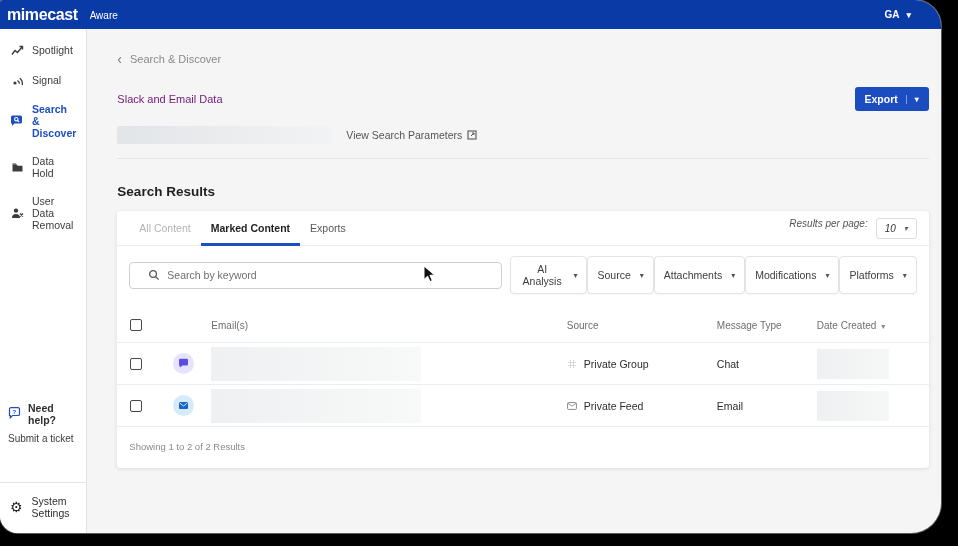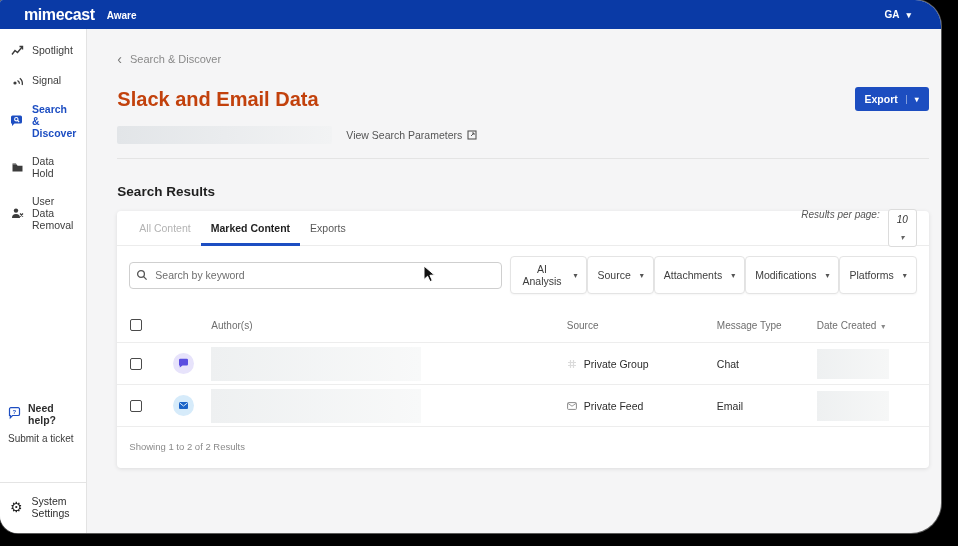--- a/index.html
+++ b/index.html
@@ -4,23 +4,23 @@
 <style>
   * { margin:0; padding:0; box-sizing:border-box; }
   html,body { width:958px; height:546px; background:#000; overflow:hidden;
               font-family:"Liberation Sans", sans-serif; }
   .window { position:absolute; left:0; top:0; width:941px; height:533px;
             background:#f5f5f6; border-radius:3px 26px 30px 18px; overflow:hidden;
             box-shadow:0 0 0 1px rgba(255,255,255,.35); }
 
   
   .topbar { height:29px; background:#0a3aa6; display:flex; align-items:center;
-            padding:0 30px 0 24px; color:#fff; }
+            padding:0 30px 0 7px; color:#fff; }
   .logo { font-size:16px; font-weight:bold; letter-spacing:-.4px; }
-  .product { font-size:10px; font-weight:700; margin-left:12px; margin-top:2px;text-align:right; }
+  .product { font-size:10px; font-weight:400; margin-left:12px; margin-top:2px;text-align:right; }
   .topbar-right { margin-left:auto; display:flex; align-items:center; gap:7px;
                   font-size:10px; font-weight:600; cursor:default; }
   .topbar-right .caret { font-size:9px; }
 
   .frame-body { display:flex; height:504px; }
 
   
   .sidebar { width:120px; background:#fff; border-right:1px solid #e3e3e3;
              display:flex; flex-direction:column; padding-top:6px; }
   .side-item { display:flex; align-items:center; gap:8px; padding:8px 10px;
@@ -36,21 +36,21 @@
   .settings-item { display:flex; align-items:center; gap:9px; padding:12px 10px 14px 10px;
                    font-size:10.5px; color:#2e2e2e; cursor:pointer; }
   .settings-item .gear { font-size:14px; color:#222; line-height:1; }
 
   
   .main { flex:1; padding:0 29px 0 30px; position:relative; }
   .breadcrumb { margin-top:24px; display:flex; align-items:center; gap:8px;
                 font-size:11px; color:#8a8a8a; cursor:pointer; width:max-content; }
   .breadcrumb .chev { font-size:14px; line-height:10px; color:#777; }
   .title-row { margin-top:22px; display:flex; align-items:center; }
-  .page-title { font-size:20px; font-weight:bold; color:#c2410c; }
+  .page-title { font-size:11px; font-weight:normal; color:#701a75; }
   .title-actions { margin-left:auto; display:flex; gap:8px; align-items:center; }
   .btn-secondary { background:#fff; border:1px solid #f0f0f0; border-radius:3px;
                    padding:6px 11px; font-size:10.5px; color:#333; cursor:pointer;
                    box-shadow:0 1px 2px rgba(0,0,0,.06); font-family:inherit; }
   .btn-primary { background:#1c4dc0; border:none; border-radius:3px; color:#fff;
                  padding:6px 10px; font-size:10.5px; font-weight:600; cursor:pointer;
                  display:flex; align-items:center; gap:8px; font-family:inherit; }
   .btn-primary .split { border-left:1px solid rgba(255,255,255,.45); padding-left:8px;
                         font-size:8px; }
   .params-row { margin-top:15px; display:flex; align-items:center; gap:14px; }
@@ -67,26 +67,26 @@
   .tabs-row { display:flex; align-items:center; padding:0 12px; height:35px;
               border-bottom:1px solid #ececec; }
   .tab { padding:10px 10px 9px 10px; font-size:10.5px; color:#585858; cursor:pointer;
          border-bottom:3px solid transparent; margin-bottom:-1px; }
   .tab.muted { color:#b3b3b3; }
   .tab.active { color:#1f1f1f; font-weight:700; border-bottom-color:#1d4ec2; }
   .perpage { margin-left:auto; display:flex; gap:8px;
              font-size:10px; color:#555;font-style:italic; }
   .pp-select { border:1px solid #dcdcdc; border-radius:3px; padding:4px 8px;
                font-size:10px; color:#333; display:flex; gap:8px; align-items:center;
-               cursor:pointer; background:#fff;flex-direction:column; }
+               cursor:pointer; background:#fff; }
   .pp-select .caret { font-size:8px; color:#666; }
 
   .controls-row { display:flex; align-items:center; padding:10px 12px; gap:8px; }
   .searchbox { width:378px; height:27px; border:1px solid #cfcfcf; border-radius:4px;
-               display:flex; align-items:center; gap:7px; padding:0 6px; background:#fff; }
+               display:flex; align-items:center; gap:7px; padding:0 18px; background:#fff; }
   .searchbox input { border:none; outline:none; flex:1; font-size:10.5px; color:#333;
                      font-family:inherit; background:transparent; }
   .searchbox input::placeholder { color:#6e6e6e; }
   .filters { margin-left:auto; display:flex; gap:0; }
   .filter-btn { border:1px solid #e4e4e4; border-radius:4px; background:#fff;
                 padding:6px 9px; font-size:10.5px; color:#3d3d3d; display:flex;
                 align-items:center; gap:9px; cursor:pointer;
                 box-shadow:0 1px 2px rgba(0,0,0,.04); font-family:inherit; }
   .filter-btn .caret { font-size:8px; color:#555; }
 
@@ -273,21 +273,21 @@
               <span class="caret">▾</span>
             </button>
           </div>
         </div>
 
         <div class="grid-row thead">
           <div>
               <div class="cb"></div>
             </div>
           <div></div>
-          <div>Author(s)</div>
+          <div>Email(s)</div>
           <div>Source</div>
           <div>Message Type</div>
           <div>
             <span>Date Created</span><span class="sort">▾</span>
           </div>
         </div>
 
         <div class="grid-row trow">
           <div>
               <div class="cb"></div>

